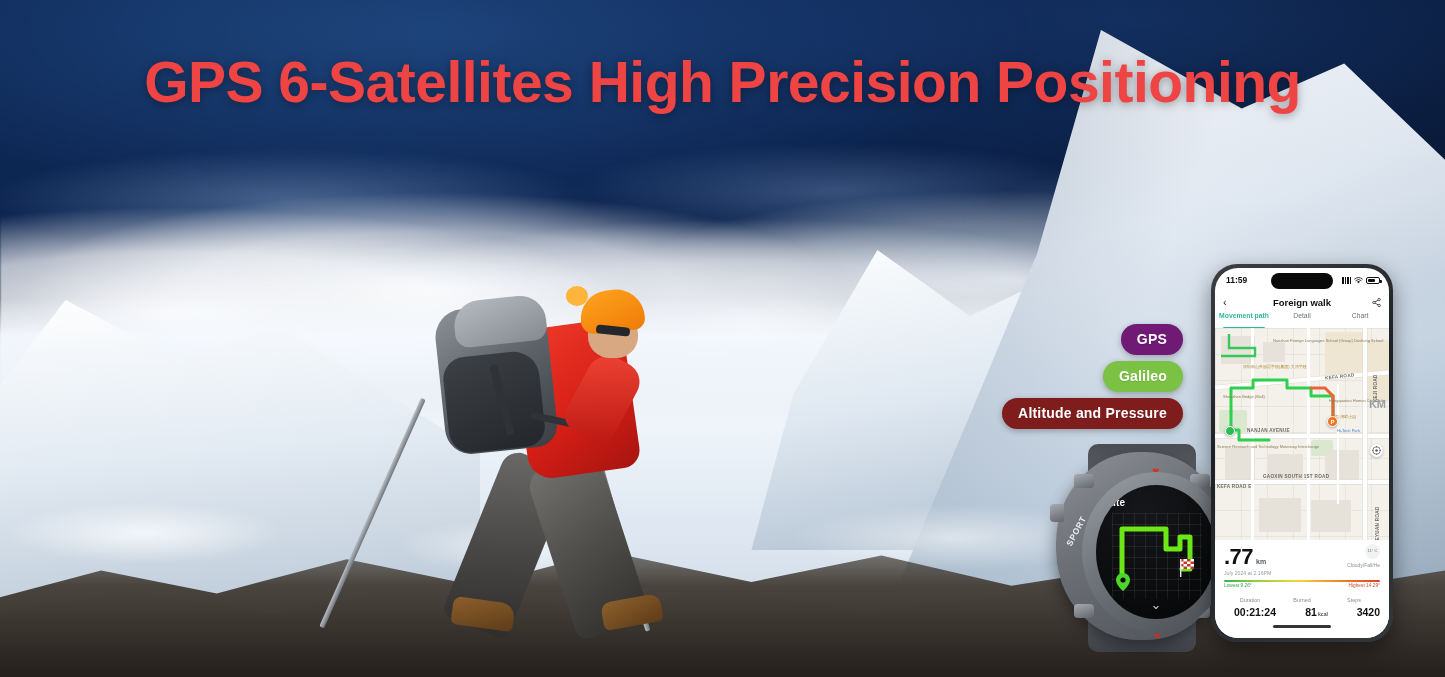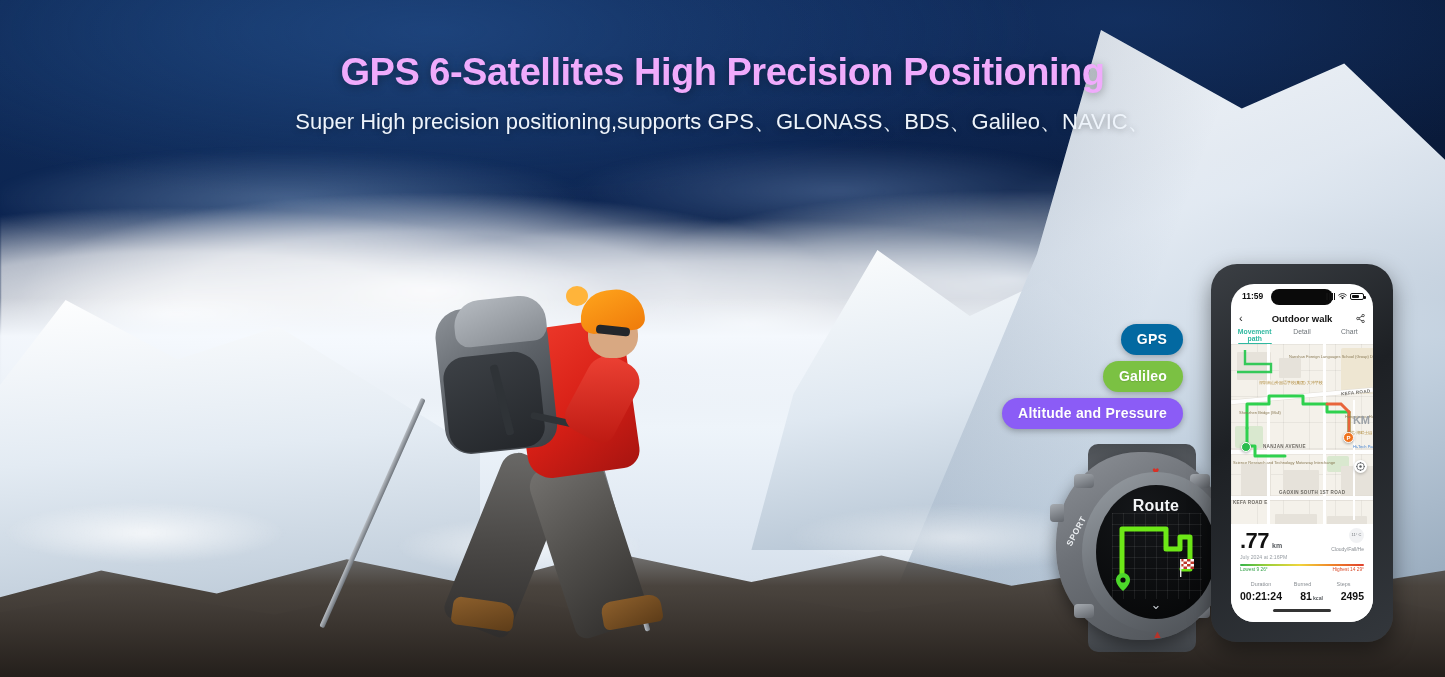--- a/index.html
+++ b/index.html
@@ -86,21 +86,21 @@
     background:
       radial-gradient(14% 40% at 10% 40%, rgba(255,255,255,.75), rgba(255,255,255,0) 70%),
       radial-gradient(12% 36% at 36% 52%, rgba(255,255,255,.6), rgba(255,255,255,0) 72%),
       radial-gradient(16% 42% at 66% 44%, rgba(255,255,255,.55), rgba(255,255,255,0) 72%);
     filter:blur(2px);
   }
 
   
   .headline-wrap{ position:absolute; left:0; top:52px; width:100%; text-align:center; z-index:6; }
   .headline{
-    font-size:38px; font-weight:700; color:#f0abfc; letter-spacing:-.5px;
+    font-size:57px; font-weight:700; color:#ef4444; letter-spacing:-.5px;
     line-height:1.06; text-shadow:0 2px 10px rgba(0,0,0,.35);
   }
   .subline{
     margin-top:14px; font-size:22px; color:#eef4fb; line-height:1.45;
     font-weight:400; text-shadow:0 1px 6px rgba(0,0,0,.35);
   }
   .subline div{ white-space:nowrap; }
 
   
   .hiker{ position:absolute; left:380px; top:268px; width:300px; height:365px; z-index:5; }
@@ -145,43 +145,43 @@
   .bezel{
     position:absolute; left:26px; top:20px; width:148px; height:160px;
     background:linear-gradient(150deg,#9aa0a6 0%,#70757b 45%,#4a4e53 100%);
     border-radius:50%;
   }
   .screen{
     position:absolute; left:40px; top:33px; width:120px; height:134px;
     background:radial-gradient(120% 120% at 40% 20%, #15171a 0%, #070809 70%);
     border-radius:50%; overflow:hidden;
   }
-  .watch-title{ position:absolute; top:12px; left:0; width:100%; text-align:center;
-    color:#f4f6f8; font-size:16px; font-weight:600; letter-spacing:.2px; }
+  .watch-title{ position:absolute; top:12px; left:0; width:100%; 
+    color:#f4f6f8; font-size:10px; font-weight:600; letter-spacing:.2px; }
   .watch-grid{
     position:absolute; left:16px; top:28px; width:90px; height:86px;
     background-image:
       linear-gradient(rgba(255,255,255,.07) 1px, transparent 1px),
       linear-gradient(90deg, rgba(255,255,255,.07) 1px, transparent 1px);
     background-size:11px 11px;
   }
   .watch-chevron{ position:absolute; bottom:8px; left:0; width:100%; text-align:center;
     color:#c6cbd0; font-size:13px; line-height:1; }
   .btn-lug{ position:absolute; background:linear-gradient(160deg,#a7acb2,#62666c); border-radius:4px; }
   .side-label{ position:absolute; color:#e9ecef; font-size:8.5px; font-weight:700; letter-spacing:.6px; }
   .heart{ position:absolute; left:96px; top:12px; color:#d93025; font-size:12px; }
   .tri{ position:absolute; left:96px; top:176px; color:#b5342b; font-size:11px; }
 
   
   .phone{ position:absolute; left:1211px; top:264px; width:182px; height:378px; z-index:10; }
   .phone-frame{
     position:absolute; inset:0; border-radius:26px;
     background:linear-gradient(150deg,#3b3f44 0%,#1d2024 40%,#33373c 100%);
     box-shadow:0 8px 22px rgba(0,0,0,.45);
-    padding:20px;
+    padding:4px;
   }
   .phone-screen{
     position:relative; width:100%; height:100%; background:#ffffff;
     border-radius:23px; overflow:hidden; display:flex; flex-direction:column;
   }
   .notch{ position:absolute; left:50%; transform:translateX(-50%); top:5px;
     width:62px; height:16px; background:#0a0a0a; border-radius:10px; z-index:4; }
   .statusbar{ position:relative; height:24px; display:flex; align-items:center;
     justify-content:space-between; padding:0 9px 0 11px; font-size:8px; color:#111; z-index:5; }
   .sb-time{ font-weight:700; font-size:8.5px; }
@@ -272,21 +272,20 @@
   <div class="peak-mid"></div>
   <div class="peak-right"></div>
   <div class="peak-right-shade"></div>
   <div class="snowpatch"></div>
   <div class="rocks"></div>
   <div class="rocks2"></div>
 
   <div class="headline-wrap">
     <div class="headline">GPS 6-Satellites High Precision Positioning</div>
     <div class="subline">
-      <div>Super High precision positioning,supports GPS、GLONASS、BDS、Galileo、NAVIC、</div>
     </div>
   </div>
 
   <div class="hiker">
     <div class="hk pole" style="left:-10px; top:120px; width:5px; height:250px; transform:rotate(24deg);"></div>
     <div class="hk pole" style="left:230px; top:110px; width:5px; height:258px; transform:rotate(-16deg);"></div>
     <div class="hk legA"></div>
     <div class="hk legB"></div>
     <div class="hk bootA"></div>
     <div class="hk bootB"></div>
@@ -297,27 +296,27 @@
     <div class="hk strap" style="left:118px; top:96px; width:8px; height:72px; transform:rotate(-14deg);"></div>
     <div class="hk strap" style="left:150px; top:150px; width:62px; height:7px; transform:rotate(12deg);"></div>
     <div class="hk arm"></div>
     <div class="hk head"></div>
     <div class="hk beanie"></div>
     <div class="hk beanie-top"></div>
     <div class="hk glasses"></div>
   </div>
 
   <div class="badges">
-    <div class="badge" style="background: #0369a1;">
+    <div class="badge" style="background: #701a75;">
       <span>GPS</span>
     </div>
     <div class="badge" style="background: rgb(123, 193, 67);">
       <span>Galileo</span>
     </div>
-    <div class="badge" style="background: #8b5cf6;">
+    <div class="badge" style="background: #7f1d1d;">
       <span>Altitude and Pressure</span>
     </div>
   </div>
 
   <div class="watch">
     <div class="watch-strap-t"></div>
     <div class="watch-strap-b"></div>
     <div class="watch-body">
       <div class="heart">♥</div>
       <div class="tri">▲</div>
@@ -374,21 +373,21 @@
               <path d="M0.9 2.6a7.8 7.8 0 0 1 10.2 0" stroke="#111" stroke-width="1.1" fill="none" stroke-linecap="round"></path>
             </svg>
             <span class="ic-batt">
                 <i></i>
               </span>
           </div>
         </div>
 
         <div class="navbar">
           <span class="nav-back">‹</span>
-          <span class="nav-title">Outdoor walk</span>
+          <span class="nav-title">Foreign walk</span>
           <svg class="nav-share" width="9" height="9" viewBox="0 0 12 12" style="margin-left:auto">
             <circle cx="9.5" cy="2" r="1.6" fill="none" stroke="#222" stroke-width="1"></circle>
             <circle cx="2.5" cy="6" r="1.6" fill="none" stroke="#222" stroke-width="1"></circle>
             <circle cx="9.5" cy="10" r="1.6" fill="none" stroke="#222" stroke-width="1"></circle>
             <path d="M4 5.2 8 3M4 6.8 8 9" stroke="#222" stroke-width="1" fill="none"></path>
           </svg>
         </div>
 
         <div class="tabs">
           <div class="tab active">
@@ -479,21 +478,21 @@
               <div class="stat-val">00:21:24</div>
             </div>
             <div class="stat">
               <div class="stat-lbl">Burned</div>
               <div class="stat-val">
                 <span>81</span><small>kcal</small>
               </div>
             </div>
             <div class="stat">
               <div class="stat-lbl">Steps</div>
-              <div class="stat-val">2495</div>
+              <div class="stat-val">3420</div>
             </div>
           </div>
           <div class="home-ind"></div>
         </div>
       </div>
     </div>
   </div>
 
 </div>
 

